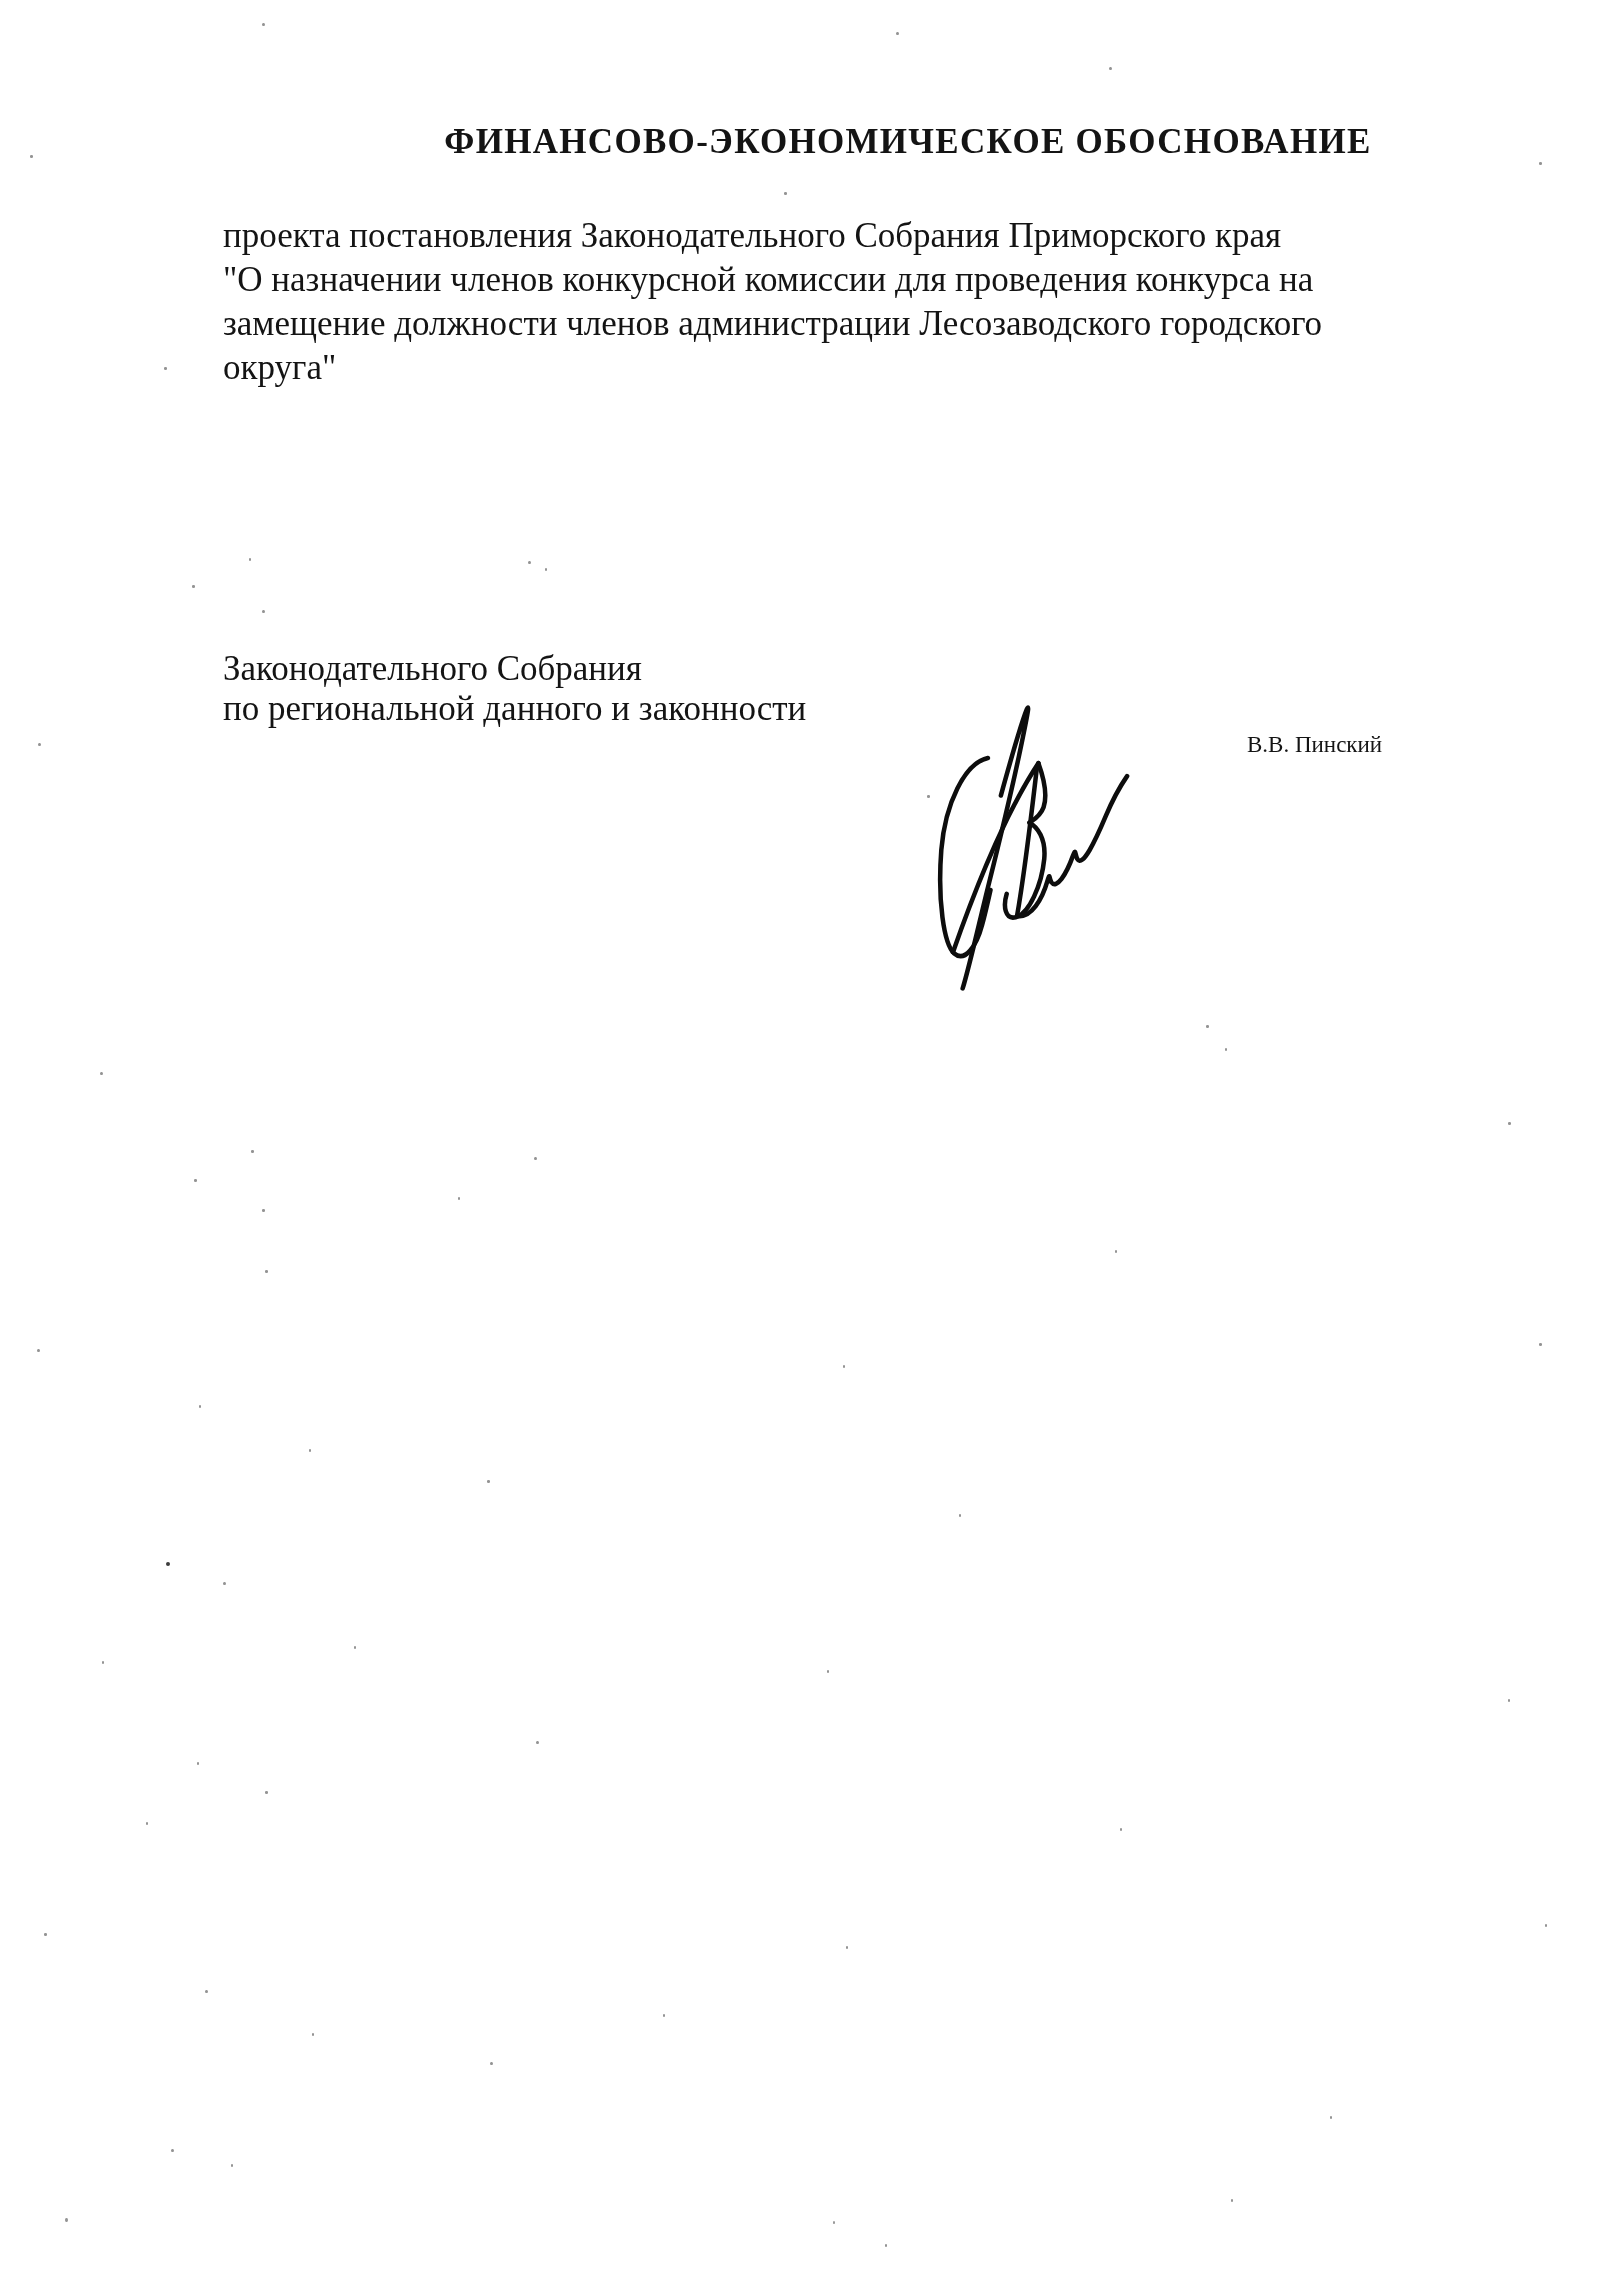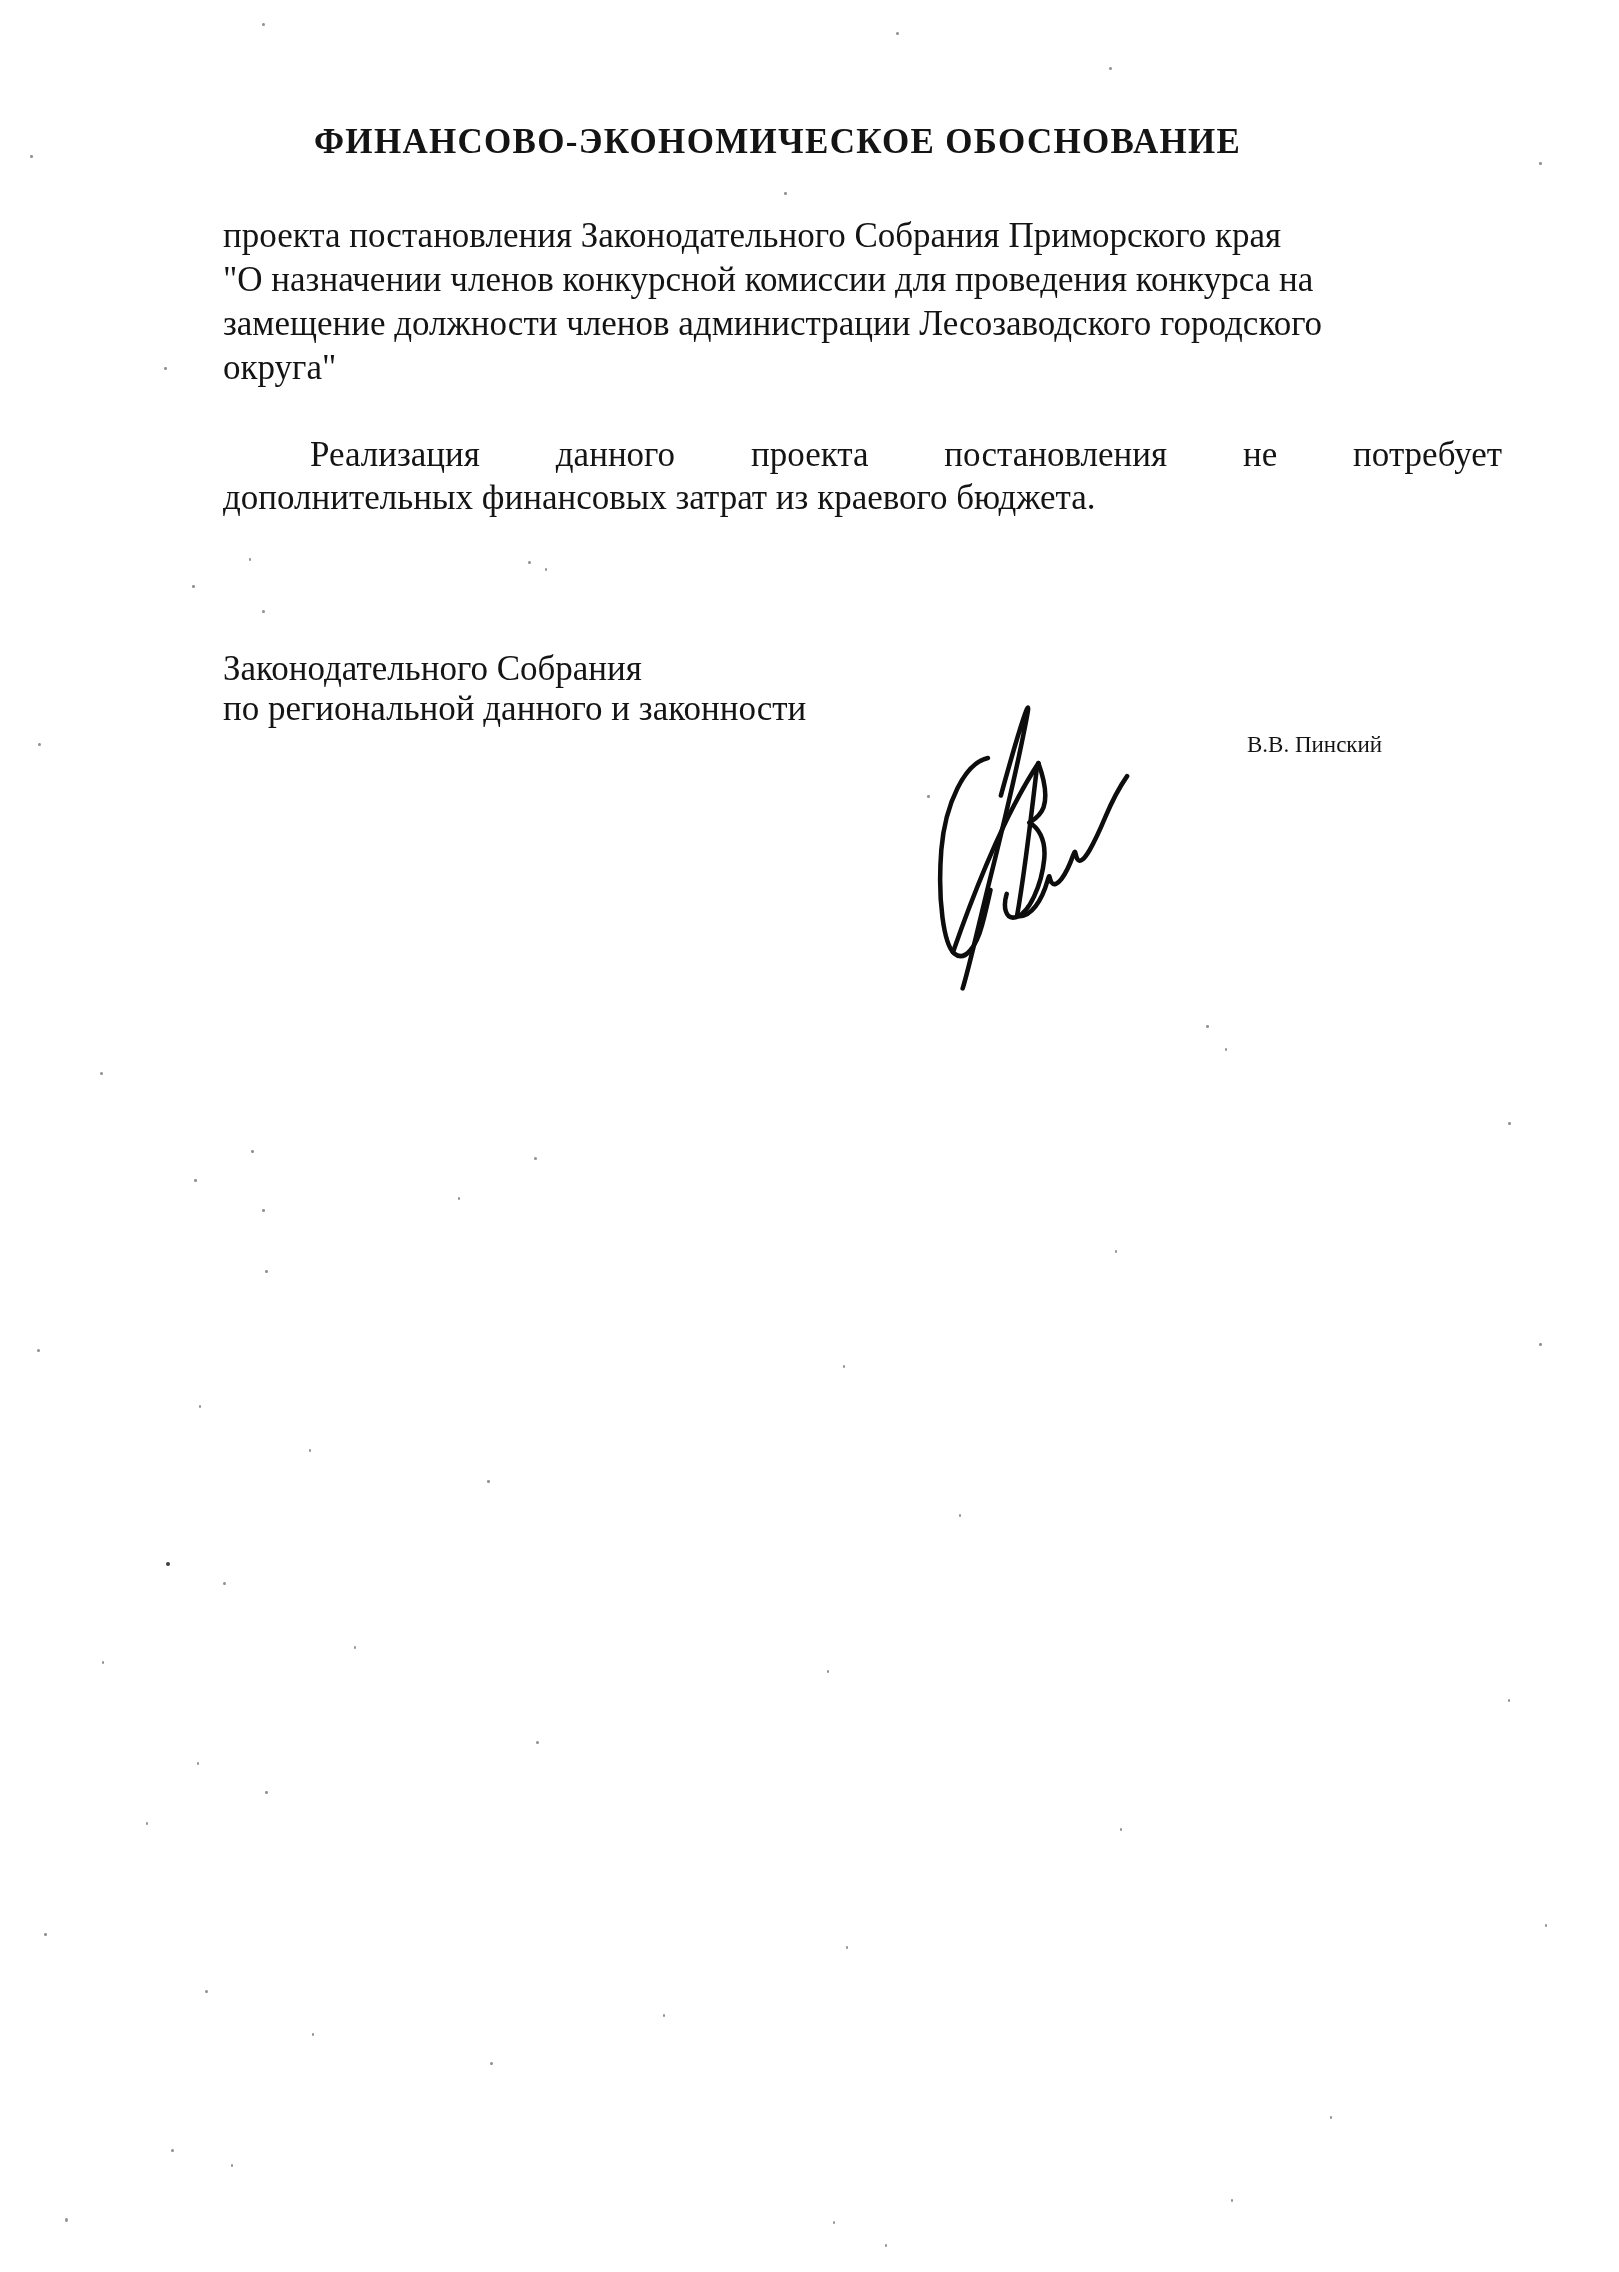--- a/index.html
+++ b/index.html
@@ -14,20 +14,21 @@
     color: #141414;
   }
   .title {
     position: absolute;
     top: 122px;
     left: 223px;
     width: 1279px;
     padding-left: 91px;
     box-sizing: border-box;
     margin: 0;
+    text-align: center;
     font-size: 35px;
     font-weight: bold;
     letter-spacing: 1.3px;
     white-space: nowrap;
   }
   .subtitle {
     position: absolute;
     top: 214px;
     left: 223px;
     width: 1279px;
@@ -93,24 +94,20 @@
 
   <h1 class="title">ФИНАНСОВО-ЭКОНОМИЧЕСКОЕ ОБОСНОВАНИЕ</h1>
 
   <div class="subtitle">
     <div>проекта постановления Законодательного Собрания Приморского края</div>
     <div>"О назначении членов конкурсной комиссии для проведения конкурса на</div>
     <div>замещение должности членов администрации Лесозаводского городского</div>
     <div>округа"</div>
   </div>
 
-  <div class="para">
-    <div class="para-line1">Реализация данного проекта постановления не потребует</div>
-    <div class="para-line2">дополнительных финансовых затрат из краевого бюджета.</div>
-  </div>
 
   <div class="sig-block">
     <div>Законодательного Собрания</div>
     <div>по региональной данного и законности</div>
   </div>
 
   <div class="signer-name">В.В. Пинский</div>
 
   <svg class="signature-svg" viewBox="0 0 550 600" aria-hidden="true">
     <path d="M 196 178 C 212 120, 230 60, 236 45 C 240 36, 238 48, 234 68 C 220 140, 196 240, 178 312 C 163 372, 148 440, 137 476"></path>

